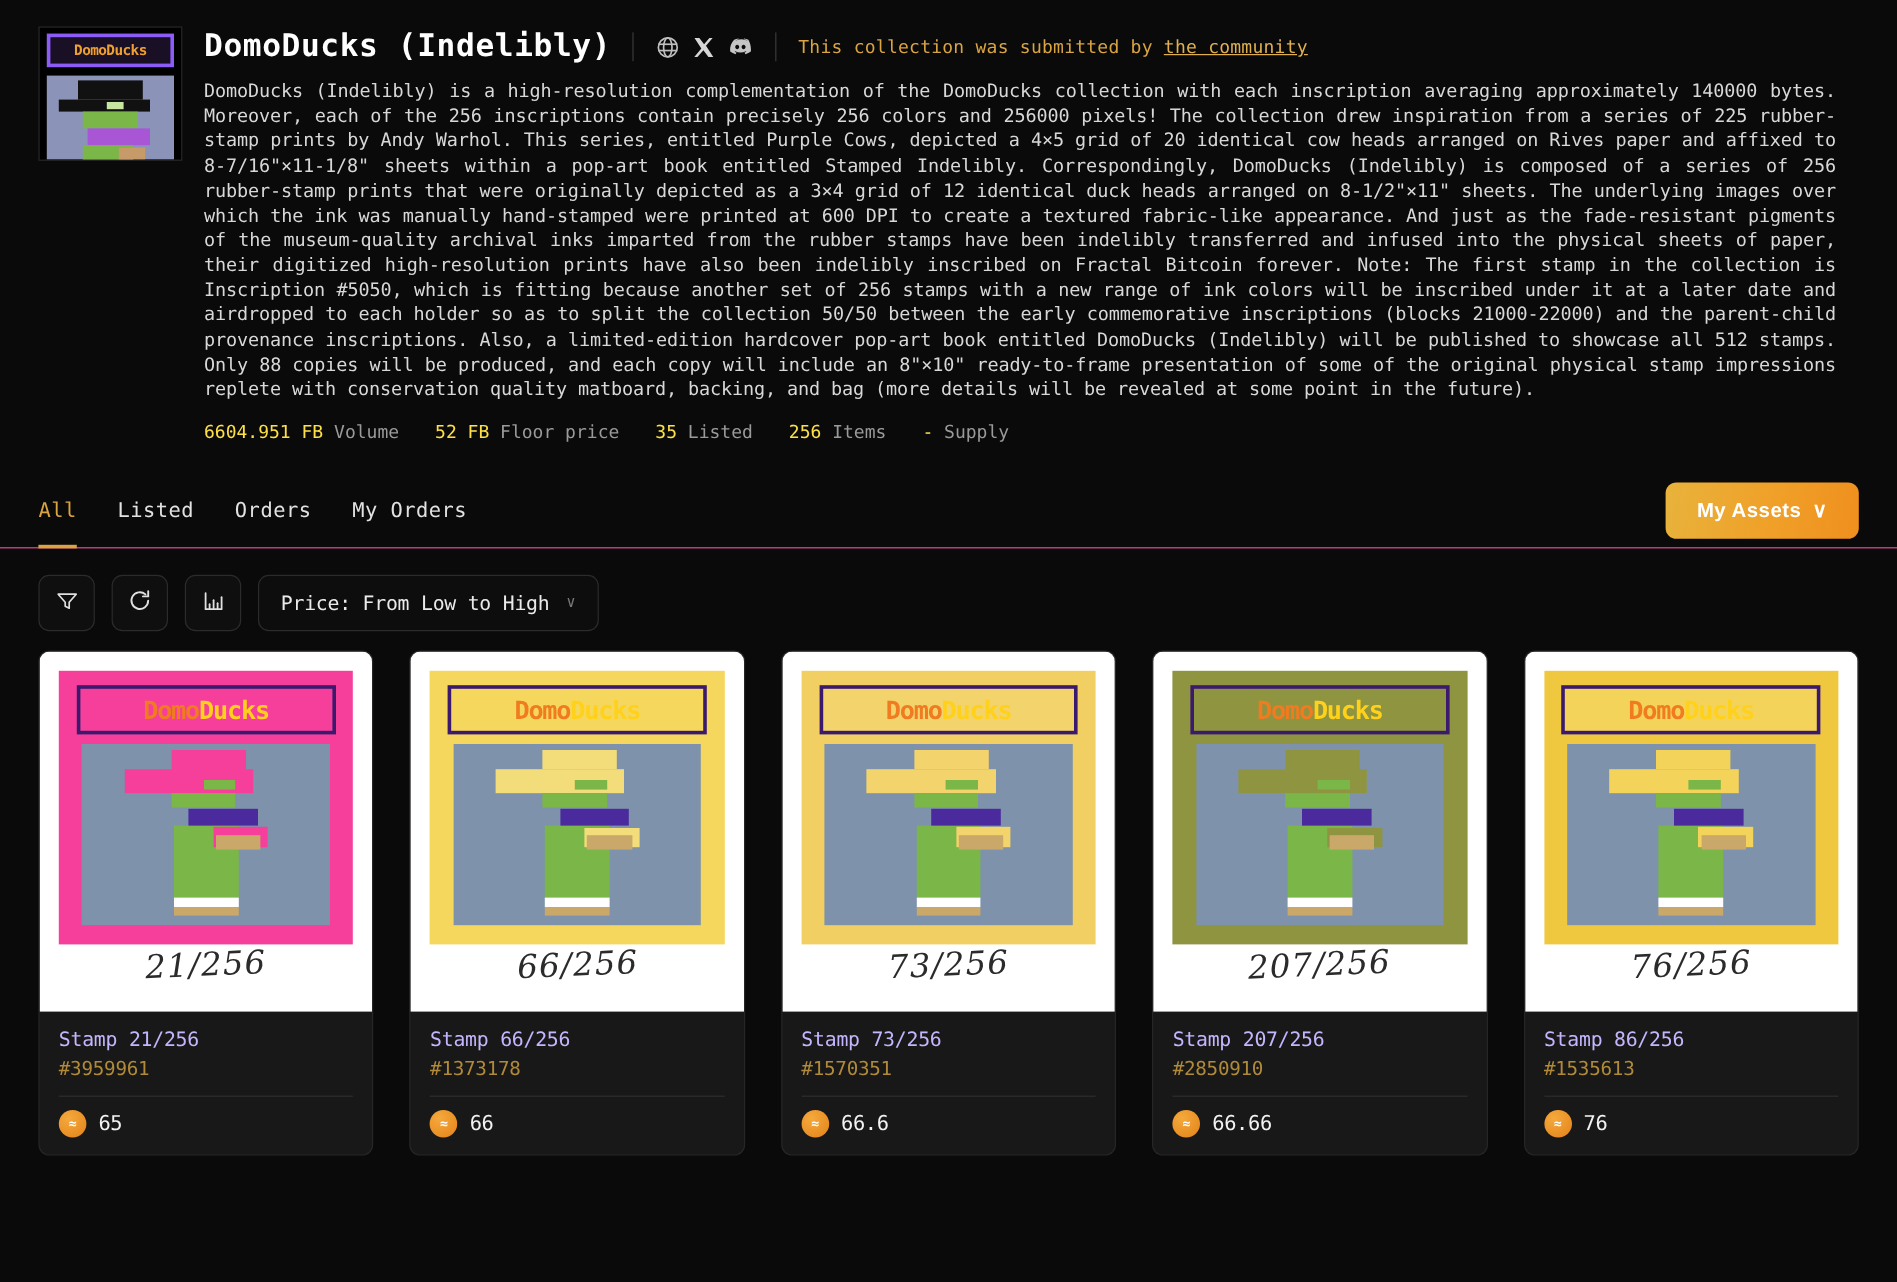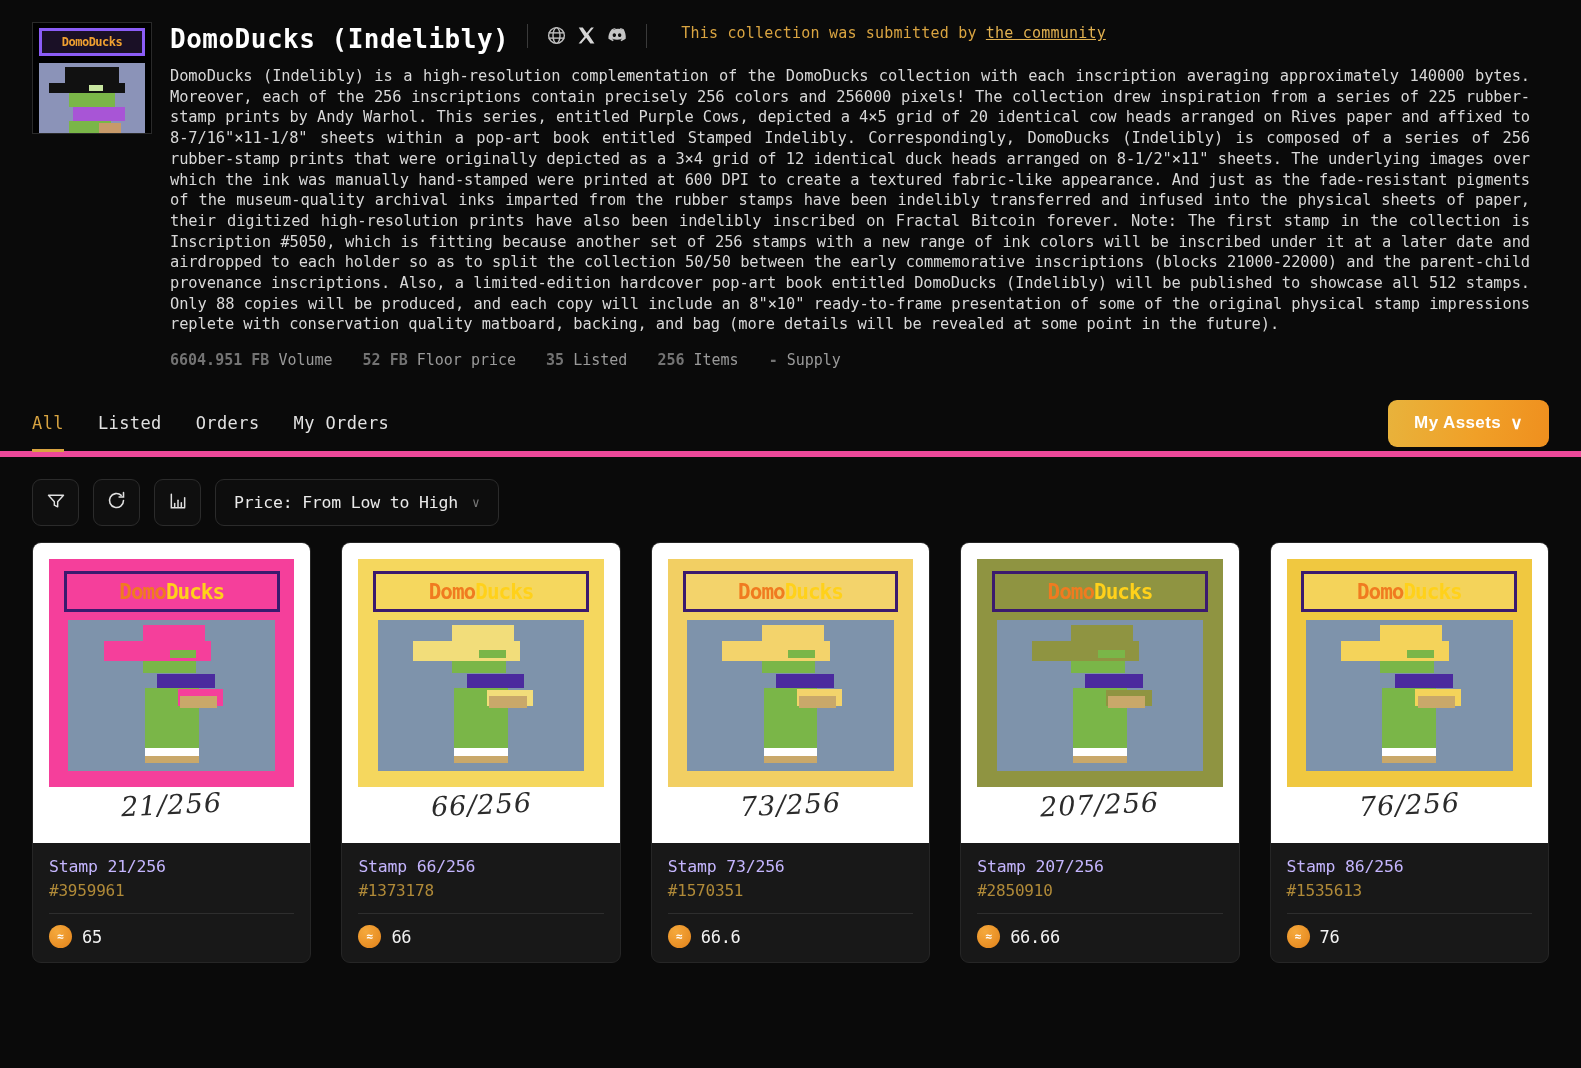--- a/index.html
+++ b/index.html
@@ -39,50 +39,50 @@
   .d-brim  { left: 10px;  top: 20px; width: 76px; height: 10px; background: #111; }
   .d-head  { left: 30px;  top: 30px; width: 46px; height: 14px; background: #7ab648; }
   .d-eye   { left: 50px;  top: 22px; width: 14px; height: 6px;  background: #c8e6a0; }
   .d-band  { left: 34px;  top: 44px; width: 52px; height: 14px; background: #a855d6; }
   .d-body  { left: 30px;  top: 58px; width: 42px; height: 30px; background: #7ab648; }
   .d-beak  { left: 60px;  top: 60px; width: 22px; height: 10px; background: #c79a6a; }
   .d-tuft  { left: 46px;  top: 70px; width: 6px;  height: 12px; background: #4f8a2a; }
 
   .head-main { flex: 1; min-width: 0; }
 
-  .title-row { display: flex; align-items: flex-start; gap: 4px; margin-top: 2px; }
+  .title-row { display: flex; align-items: center; gap: 4px; margin-top: 2px; }
   .coll-title {
     font-size: 26px; font-weight: 700; color: #ffffff;
     letter-spacing: 0.5px; white-space: nowrap;
   }
   .vdiv { width: 1px; height: 24px; background: #3a3a3a; margin: 0 14px; }
   .social { display: flex; align-items: center; gap: 10px; }
   .social svg { display: block; }
   .social-ico { cursor: pointer; opacity: .92; }
   .submitted {
-    font-size: 15px; color: #d9a441; margin-left: 16px; white-space: nowrap;
+    font-size: 15px; color: #d9a441; white-space: nowrap;
     letter-spacing: 0.2px;
   }
   .submitted a { color: #e0b050; text-decoration: underline; }
 
   .desc {
     margin-top: 12px;
     font-size: 15.4px; line-height: 20.7px;
     color: #d8d8d8; letter-spacing: -0.1px;
     text-align: justify; max-width: 1360px;
   }
 
   .stats { display: flex; align-items: baseline; gap: 30px; margin-top: 16px; }
   .stat { font-size: 15px; white-space: nowrap; }
-  .stat b { color: #737373; font-weight: 700; }
+  .stat b { color: #fde047; font-weight: 400; }
   .stat span { color: #9a9a9a; font-weight: 400; }
 
   
   .tabbar {
-    margin-top: 26px; border-bottom: 6px solid #ec4899;
+    margin-top: 26px; border-bottom: 1px solid #ec4899;
     display: flex; align-items: center; justify-content: space-between;
     padding: 0 32px; height: 62px;
   }
   .tabs { display: flex; gap: 34px; height: 100%; align-items: center; }
   .tab {
     font-size: 17px; color: #e2e2e2; height: 100%;
     display: flex; align-items: center; cursor: pointer; position: relative;
     letter-spacing: 0.4px;
   }
   .tab.active { color: #d9a441; }

